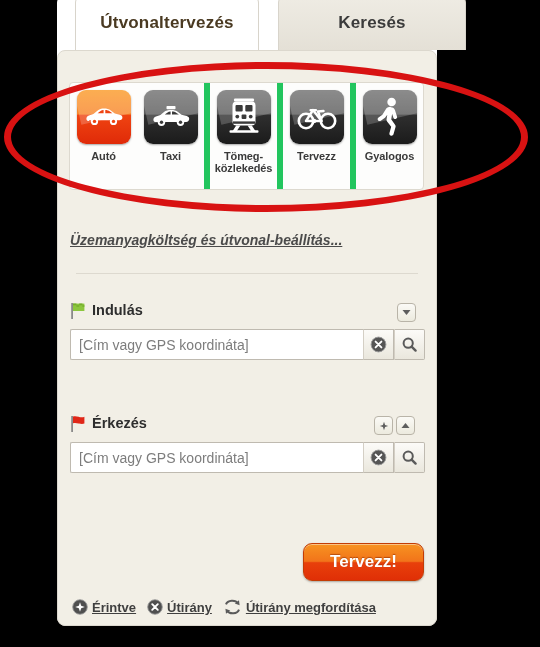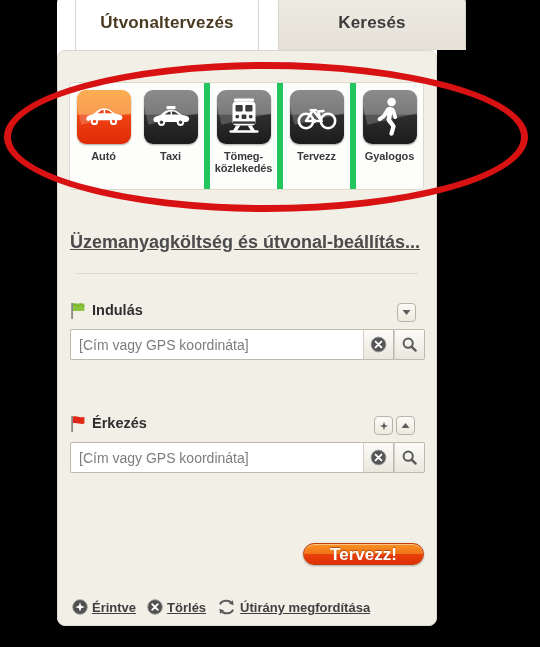--- a/index.html
+++ b/index.html
@@ -163,25 +163,26 @@
     width: 100%;
     padding: 0 1px;
     box-sizing: border-box;
   }
 
   
   #settings-link {
     position: absolute;
     left: 12px;
     top: 181px;
-    font-size: 18px;
+    font-size: 14px;
     color: #4b4b4b;
     text-decoration: underline;
     font-weight: bold;
     cursor: pointer;
+    font-style: italic;
   }
 
   #divider {
     position: absolute;
     left: 18px;
     top: 222px;
     width: 342px;
     height: 1px;
     background: #ddd9cf;
   }
@@ -255,22 +256,22 @@
     box-sizing: border-box;
   }
   .icon-btn.last { border-radius: 0 2px 2px 0; }
 
   
   #plan-btn {
     position: absolute;
     left: 245px;
     top: 492px;
     width: 121px;
-    height: 22px;
-    border-radius: 14px;
+    height: 38px;
+    border-radius: 9px;
     border: 1px solid #c33c05;
     background: linear-gradient(to bottom, #f79321 0%, #f2741a 48%, #e8400b 52%, #e02f06 100%);
     color: #ffffff;
     font-size: 17px;
     font-weight: bold;
     font-family: "Liberation Sans", sans-serif;
     cursor: pointer;
     text-shadow: 0 -1px 1px rgba(140,40,0,0.6);
     box-shadow: inset 0 1px 0 rgba(255,255,255,0.45), 0 1px 2px rgba(0,0,0,0.3);
     box-sizing: border-box;
@@ -487,21 +488,21 @@
           <path d="M8 3.2 L9.2 6.8 L12.8 8 L9.2 9.2 L8 12.8 L6.8 9.2 L3.2 8 L6.8 6.8 Z" fill="#ffffff"></path>
         </svg>
         <span class="lbl">Érintve</span>
       </div>
 
       <div class="blink">
         <svg width="16" height="16" viewBox="0 0 16 16">
           <circle cx="8" cy="8" r="7.3" fill="#4f4f4f" stroke="#9b9b9b" stroke-width="0.9"></circle>
           <path d="M5.2 5.2 L10.8 10.8 M10.8 5.2 L5.2 10.8" stroke="#ffffff" stroke-width="1.9" stroke-linecap="round"></path>
         </svg>
-        <span class="lbl">Törlés</span>
+        <span class="lbl">Útirány</span>
       </div>
 
       <div class="blink">
         <svg width="19" height="16" viewBox="0 0 19 16">
           <path d="M3 5.4 A6.4 5 0 0 1 15 4.6" fill="none" stroke="#5a5a5a" stroke-width="2"></path>
           <path d="M16 1.2 L16.6 6.2 L11.8 4.6 Z" fill="#5a5a5a"></path>
           <path d="M16 10.6 A6.4 5 0 0 1 4 11.4" fill="none" stroke="#5a5a5a" stroke-width="2"></path>
           <path d="M3 14.8 L2.4 9.8 L7.2 11.4 Z" fill="#5a5a5a"></path>
         </svg>
         <span class="lbl">Útirány megfordítása</span>

